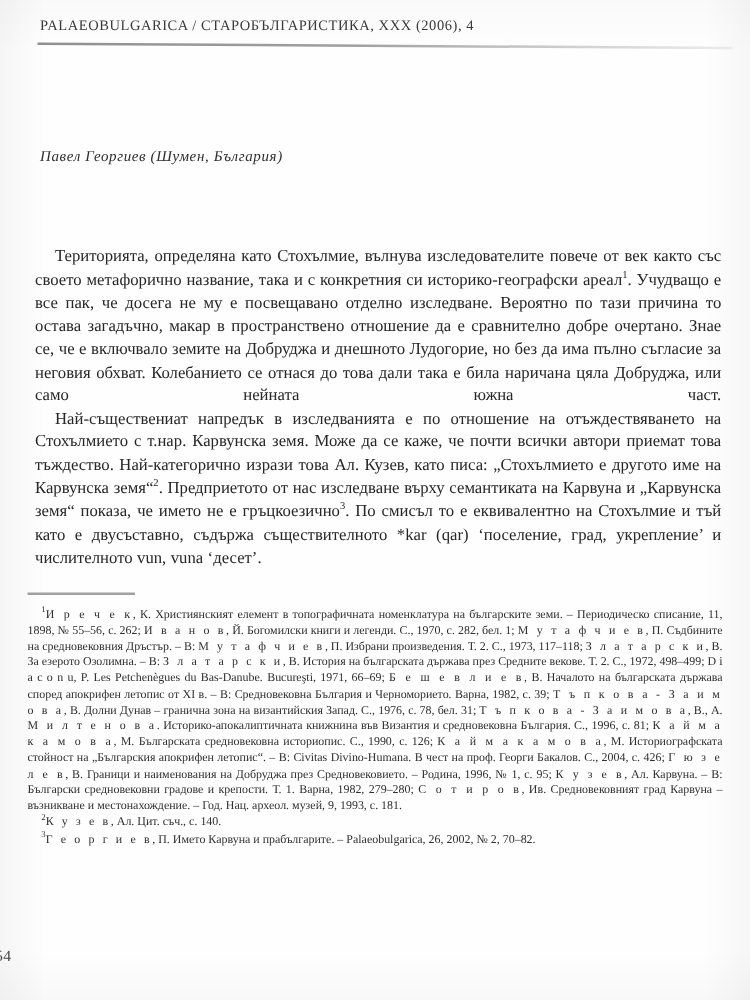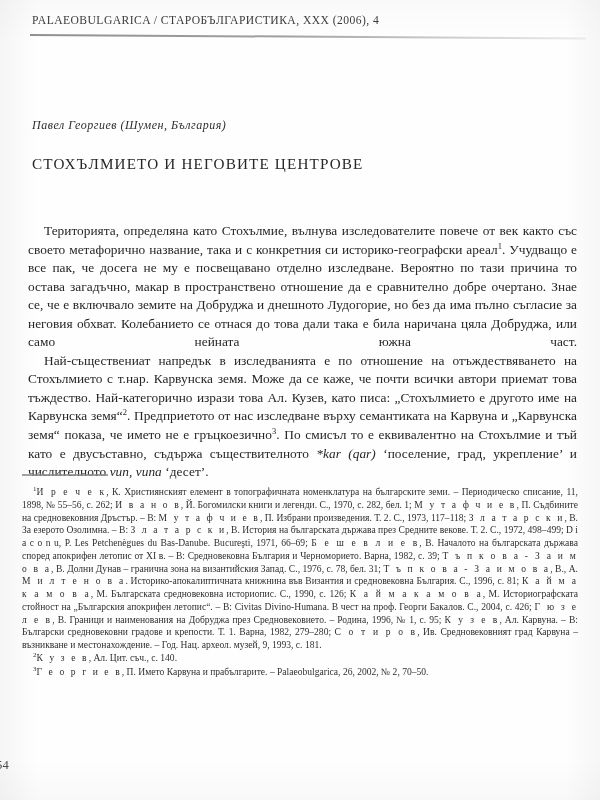--- a/index.html
+++ b/index.html
@@ -69,21 +69,20 @@
     letter-spacing: 1.15px;
     color: #262626;
   }
 
   
   .body-block {
     position: absolute;
     left: 28px;
     top: 196px;
     width: 549px;
-    margin-top: 26px;
   }
   .para {
     text-align: justify;
     text-align-last: justify;
     font-size: 13.35px;
     line-height: 18.55px;
     letter-spacing: 0.01px;
     color: #262626;
     margin: 0;
     text-indent: 16px;
@@ -93,21 +92,21 @@
     text-align-last: left;
   }
   .para + .para {
     margin-top: 0;
   }
   sup {
     font-size: 8.5px;
     vertical-align: super;
     line-height: 0;
   }
-  .it { font-style: italic; }
+  .it { }
 
   
   .fn-rule {
     position: absolute;
     left: 22px;
     top: 474px;
     width: 86px;
     height: 2px;
     background: #8a8a8a;
     opacity: .8;
@@ -147,34 +146,33 @@
 </style>
 </head>
 <body>
 
 <div class="page">
 
   <div class="runhead">PALAEOBULGARICA / СТАРОБЪЛГАРИСТИКА, XXX (2006), 4</div>
   <div class="runhead-rule"></div>
 
   <div class="author">Павел Георгиев (Шумен, България)</div>
-  <div class="title">СТОХЪЛМИЕТО И НЕГОВИТЕ ЦЕНТРОВЕ</div>
 
   <div class="body-block">
     <p class="para">
       <span>Територията, определяна като Стохълмие, вълнува изследователите повече от век както със своето метафорично название, така и с конкретния си ис</span><span>торико-географски ареал</span><sup>1</sup><span>. Учудващо е все пак, че досега не му е посвещавано отделно изследване. Вероятно по тази причина то остава загадъчно, макар в пространствено отношение да е сравнително добре очертано. Знае се, че е включвало земите на Добруджа и днешното Лудогорие, но без да има пълно съгласие за неговия обхват. Колебанието се отнася до това дали така е била наричана цяла Добруджа, или само нейната южна част.</span>
     </p>
     <p class="para last-ragged">
       <span>Най-съществениат напредък в изследванията е по отношение на отъждествяването на Стохълмието с т.нар. Карвунска земя. Може да се каже, че почти всички автори приемат това тъждество. Най-категорично изрази това Ал. Кузев, като писа: „Стохълмието е другото име на Карвунска земя“</span><sup>2</sup><span>. Предприетото от нас изследване върху семантиката на Карвуна и „Карвунска земя“ показа, че името не е гръцкоезично</span><sup>3</sup><span>. По смисъл то е еквивалентно на Стохълмие и тъй като е двусъставно, съдържа съществителното </span><span class="it">*kar (qar)</span><span> ‘поселение, град, укрепление’ и числителното </span><span class="it">vun, vuna</span><span> ‘десет’.</span>
     </p>
   </div>
 
   <div class="fn-rule"></div>
 
   <div class="notes">
       <p class="note"><sup>1</sup><span class="sp">И р е ч е к</span><span>, К. Християнският елемент в топографичната номенклатура на българските земи. – Периодическо списание, 11, 1898, № 55–56, с. 262; </span><span class="sp">И в а н о в</span><span>, Й. Богомилски книги и легенди. С., 1970, с. 282, бел. 1; </span><span class="sp">М у т а ф ч и е в</span><span>, П. Съдбините на средновековния Дръстър. – В: </span><span class="sp">М у т а ф ч и е в</span><span>, П. Избрани произведения. Т. 2. С., 1973, 117–118; </span><span class="sp">З л а т а р с к и</span><span>, В. За езерото Озолимна. – В: </span><span class="sp">З л а т а р с к и</span><span>, В. История на българската държава през Средните векове. Т. 2. С., 1972, 498–499; D i a c o n u, P. Les Petchenègues du Bas-Danube. Bucureşti, 1971, 66–69; </span><span class="sp">Б е ш е в л и е в</span><span>, В. Началото на българската държава според апокрифен летопис от XI в. – В: Средновековна България и Черноморието. Варна, 1982, с. 39; </span><span class="sp">Т ъ п к о в а - З а и м о в а</span><span>, В. Долни Дунав – гранична зона на византийския Запад. С., 1976, с. 78, бел. 31; </span><span class="sp">Т ъ п к о в а - З а и м о в а</span><span>, В., А. </span><span class="sp">М и л т е н о в а</span><span>. Историко-апокалиптичната книжнина във Византия и средновековна България. С., 1996, с. 81; </span><span class="sp">К а й м а к а м о в а</span><span>, М. Българската средновековна историопис. С., 1990, с. 126; </span><span class="sp">К а й м а к а м о в а</span><span>, М. Историографската стойност на „Българския апокрифен летопис“. – В: Civitas Divino-Humana. В чест на проф. Георги Бакалов. С., 2004, с. 426; </span><span class="sp">Г ю з е л е в</span><span>, В. Граници и наименования на Добруджа през Средновековието. – Родина, 1996, № 1, с. 95; </span><span class="sp">К у з е в</span><span>, Ал. Карвуна. – В: Български средновековни градове и крепости. Т. 1. Варна, 1982, 279–280; </span><span class="sp">С о т и р о в</span><span>, Ив. Средновековният град Карвуна – възникване и местонахождение. – Год. Нац. археол. музей, 9, 1993, с. 181.</span></p>
       <p class="note"><sup>2</sup><span class="sp">К у з е в</span><span>, Ал. Цит. съч., с. 140.</span></p>
-      <p class="note"><sup>3</sup><span class="sp">Г е о р г и е в</span><span>, П. Името Карвуна и прабългарите. – Palaeobulgarica, 26, 2002, № 2, 70–50.</span></p>
+      <p class="note"><sup>3</sup><span class="sp">Г е о р г и е в</span><span>, П. Името Карвуна и прабългарите. – Palaeobulgarica, 26, 2002, № 2, 70–82.</span></p>
     </div>
 
   <div class="folio">54</div>
 
 </div>
 
 </body></html>

